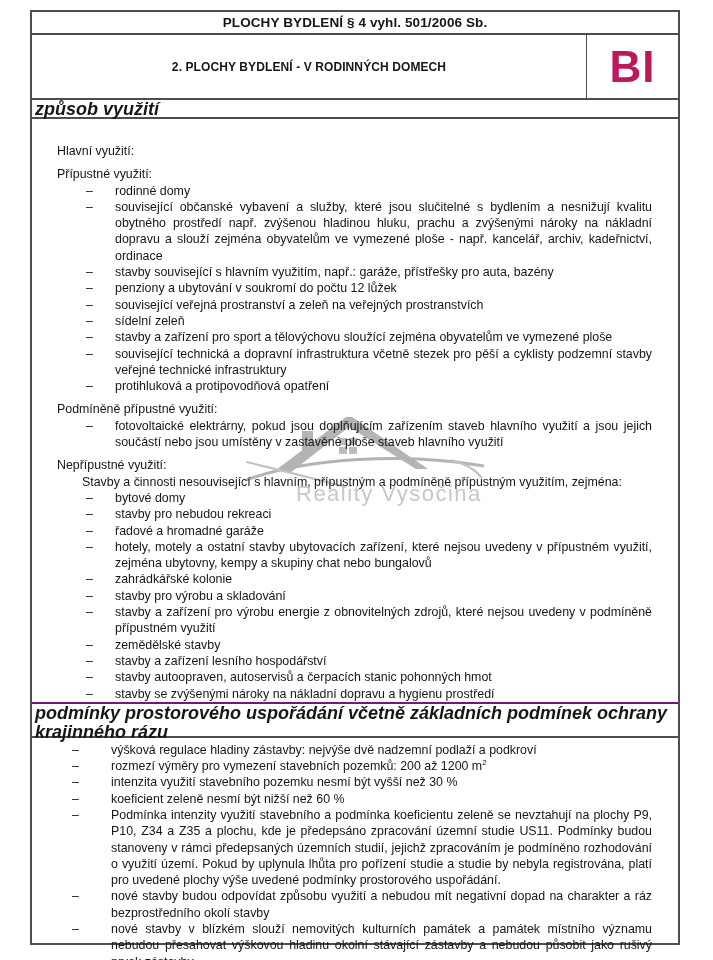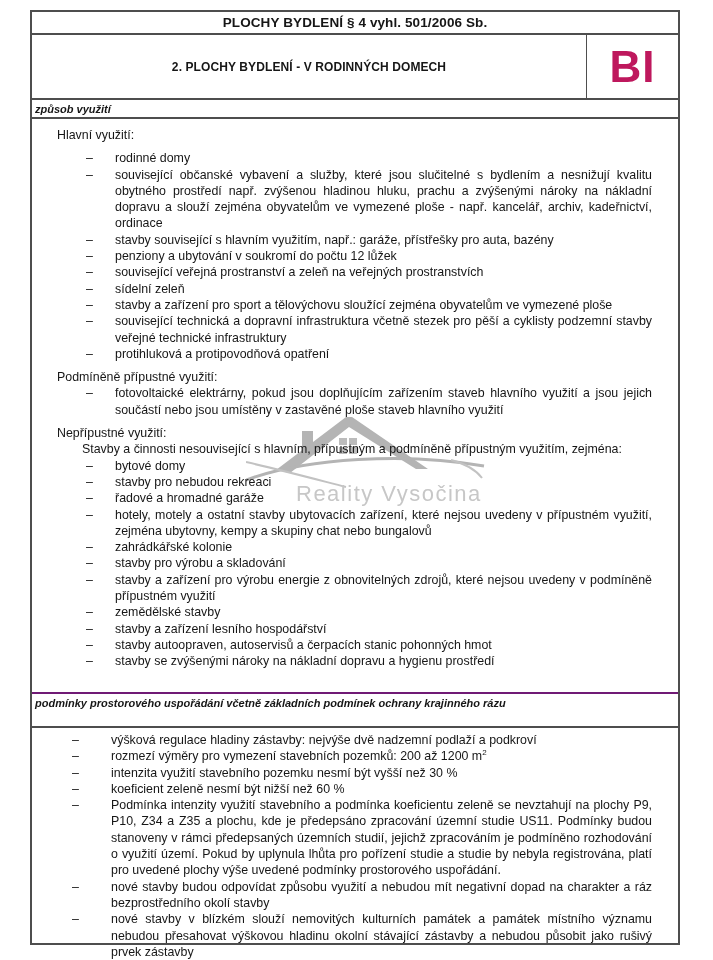--- a/index.html
+++ b/index.html
@@ -28,31 +28,31 @@
     flex:1;display:flex;align-items:center;justify-content:center;
     font-weight:bold;font-size:12px;letter-spacing:.1px;
   }
   .code-cell{
     width:91px;flex:none;border-left:1.5px solid #4e4e4e;
     display:flex;align-items:center;justify-content:center;
     font-weight:bold;font-size:44px;letter-spacing:1px;color:#be185d;
   }
   .band{
     height:19px;flex:none;border-bottom:2px solid #4e4e4e;
-    font-weight:bold;font-style:italic;font-size:11px;line-height:18px;
+    font-weight:bold;font-style:italic;font-size:18px;line-height:18px;
     padding-left:3px;box-sizing:border-box;
   }
   .band.second{border-top:2px solid #701a75;height:36px;line-height:19px;}
 
   .content{box-sizing:border-box;font-size:12.4px;line-height:16.3px;}
   .content-1{flex:1;padding:8px 26px 0 25px;}
   .content-2{height:215px;flex:none;padding:4px 26px 0 40px;}
 
   .usage-section{margin-top:7px;}
-  .usage-section:first-child{margin-top:0;}
+  .usage-section:first-child{margin-top:16px;}
   .sec-label{}
   .sec-par{margin:0 0 0 25px;text-align:justify;}
   .bullets{}
   .bullet{display:flex;align-items:flex-start;}
   .content-1 .bullet .dash{flex:none;width:18px;margin-left:29px;}
   .content-2 .bullet .dash{flex:none;width:28px;margin-left:0;}
   .bullet p{flex:1;margin:0;text-align:justify;padding-left:11px;}
   sup{font-size:8px;vertical-align:super;line-height:0;}
 
   .wm-svg{display:block;width:240px;height:105px;}
@@ -91,20 +91,21 @@
       <div class="code-cell">BI</div>
     </div>
 
     <div class="band">způsob využití</div>
 
     <div class="content content-1">
         <div class="usage-section">
           <div class="sec-label">Hlavní využití:</div>
         </div>
         <div class="usage-section">
+          <div class="sec-label">Přípustné využití:</div>
           <div class="bullets">
             <div class="bullet">
               <span class="dash">–</span>
               <p>rodinné domy</p>
             </div>
             <div class="bullet">
               <span class="dash">–</span>
               <p>související občanské vybavení a služby, které jsou slučitelné s bydlením a nesnižují kvalitu obytného prostředí např. zvýšenou hladinou hluku, prachu a zvýšenými nároky na nákladní dopravu a slouží zejména obyvatelům ve vymezené ploše - např. kancelář, archiv, kadeřnictví, ordinace</p>
             </div>
             <div class="bullet">

